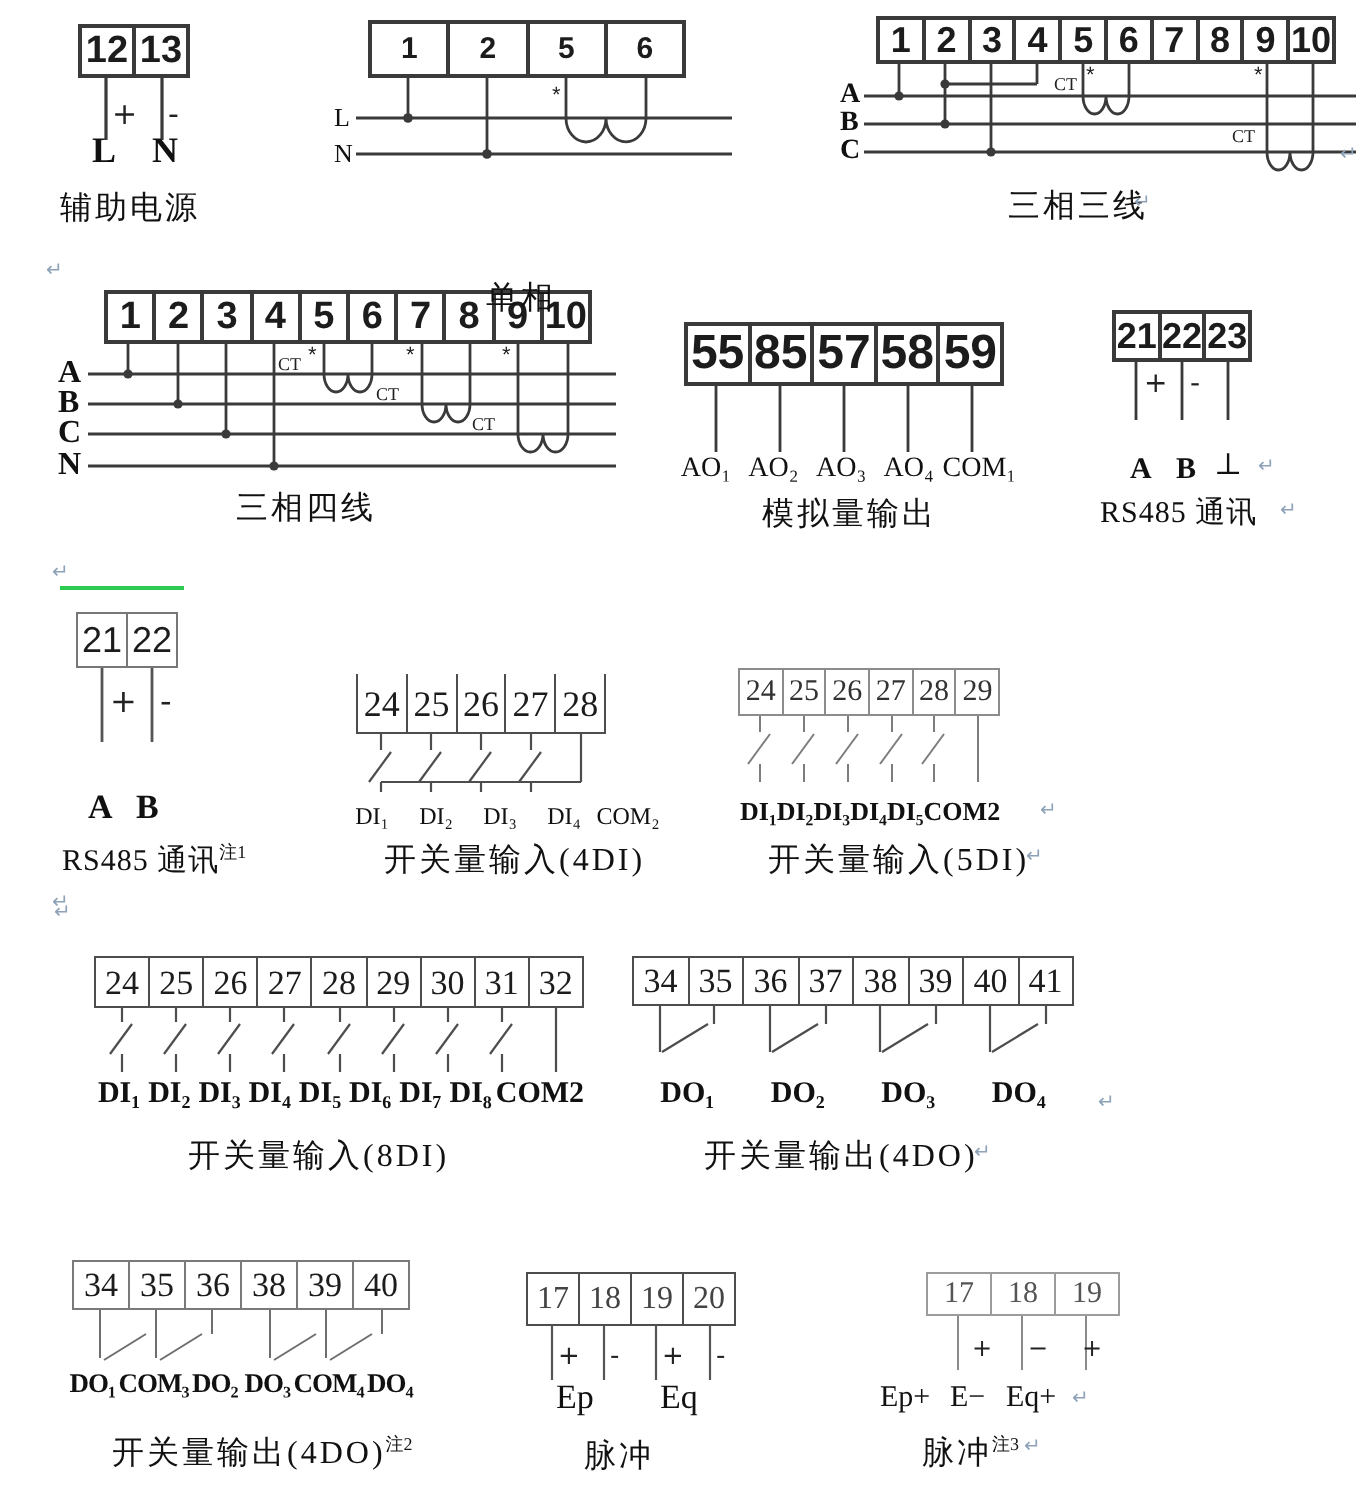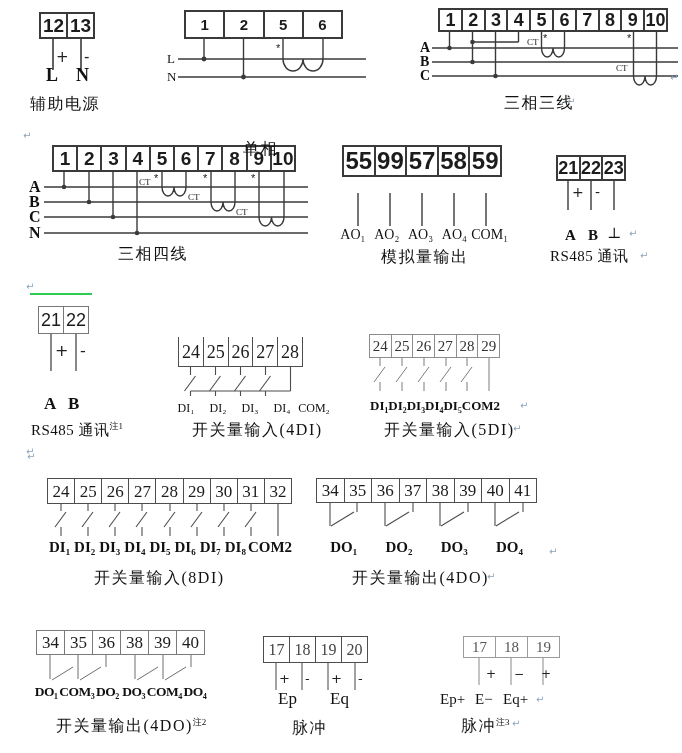--- a/index.html
+++ b/index.html
@@ -298,23 +298,23 @@
     <span class="star" style="left:154px;top:173px;">*</span>
     <span class="ct" style="left:139px;top:178px;">CT</span>
     <span class="star" style="left:203px;top:173px;">*</span>
     <span class="ct" style="left:188px;top:193px;">CT</span>
     <span class="star" style="left:251px;top:173px;">*</span>
     <span class="ct" style="left:236px;top:208px;">CT</span>
     <span class="cap" style="left:118px;top:244px;">三相四线</span>
   </div>
 
   <div>
-    <div class="tbox b2" style="left:342px;top:145px;width:160px;height:32px;font-size:24px;font-weight:bold;">
+    <div class="tbox b2" style="left:342px;top:161px;width:160px;height:32px;font-size:24px;font-weight:bold;">
         <div class="cell">55</div>
-        <div class="cell">99</div>
+        <div class="cell">85</div>
         <div class="cell">57</div>
         <div class="cell">58</div>
         <div class="cell">59</div>
       </div>
     <div class="row" style="left:336px;top:228px;width:172px;font-size:14px;">
         <span>AO₁</span>
         <span>AO₂</span>
         <span>AO₃</span>
         <span>AO₄</span>
         <span>COM₁</span>

